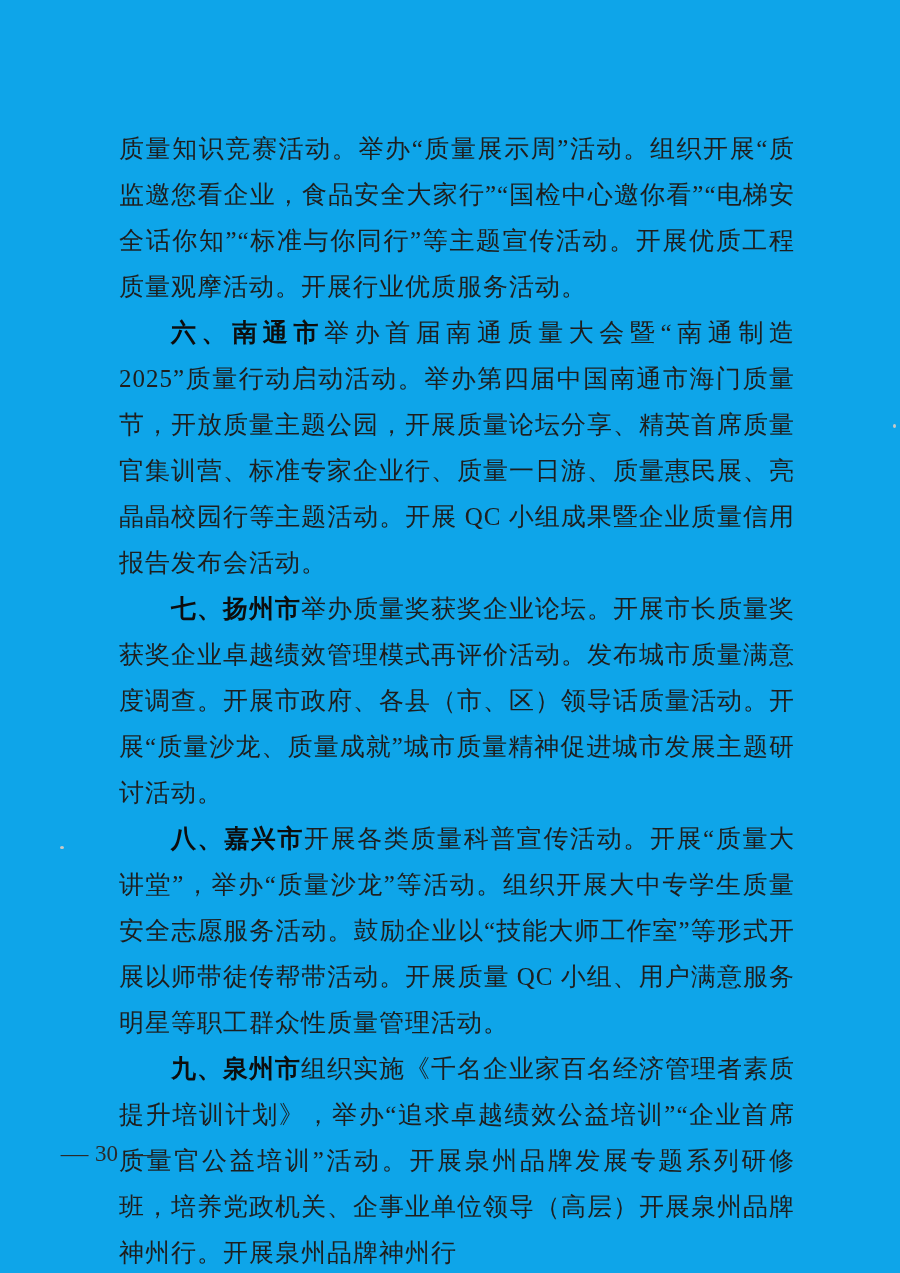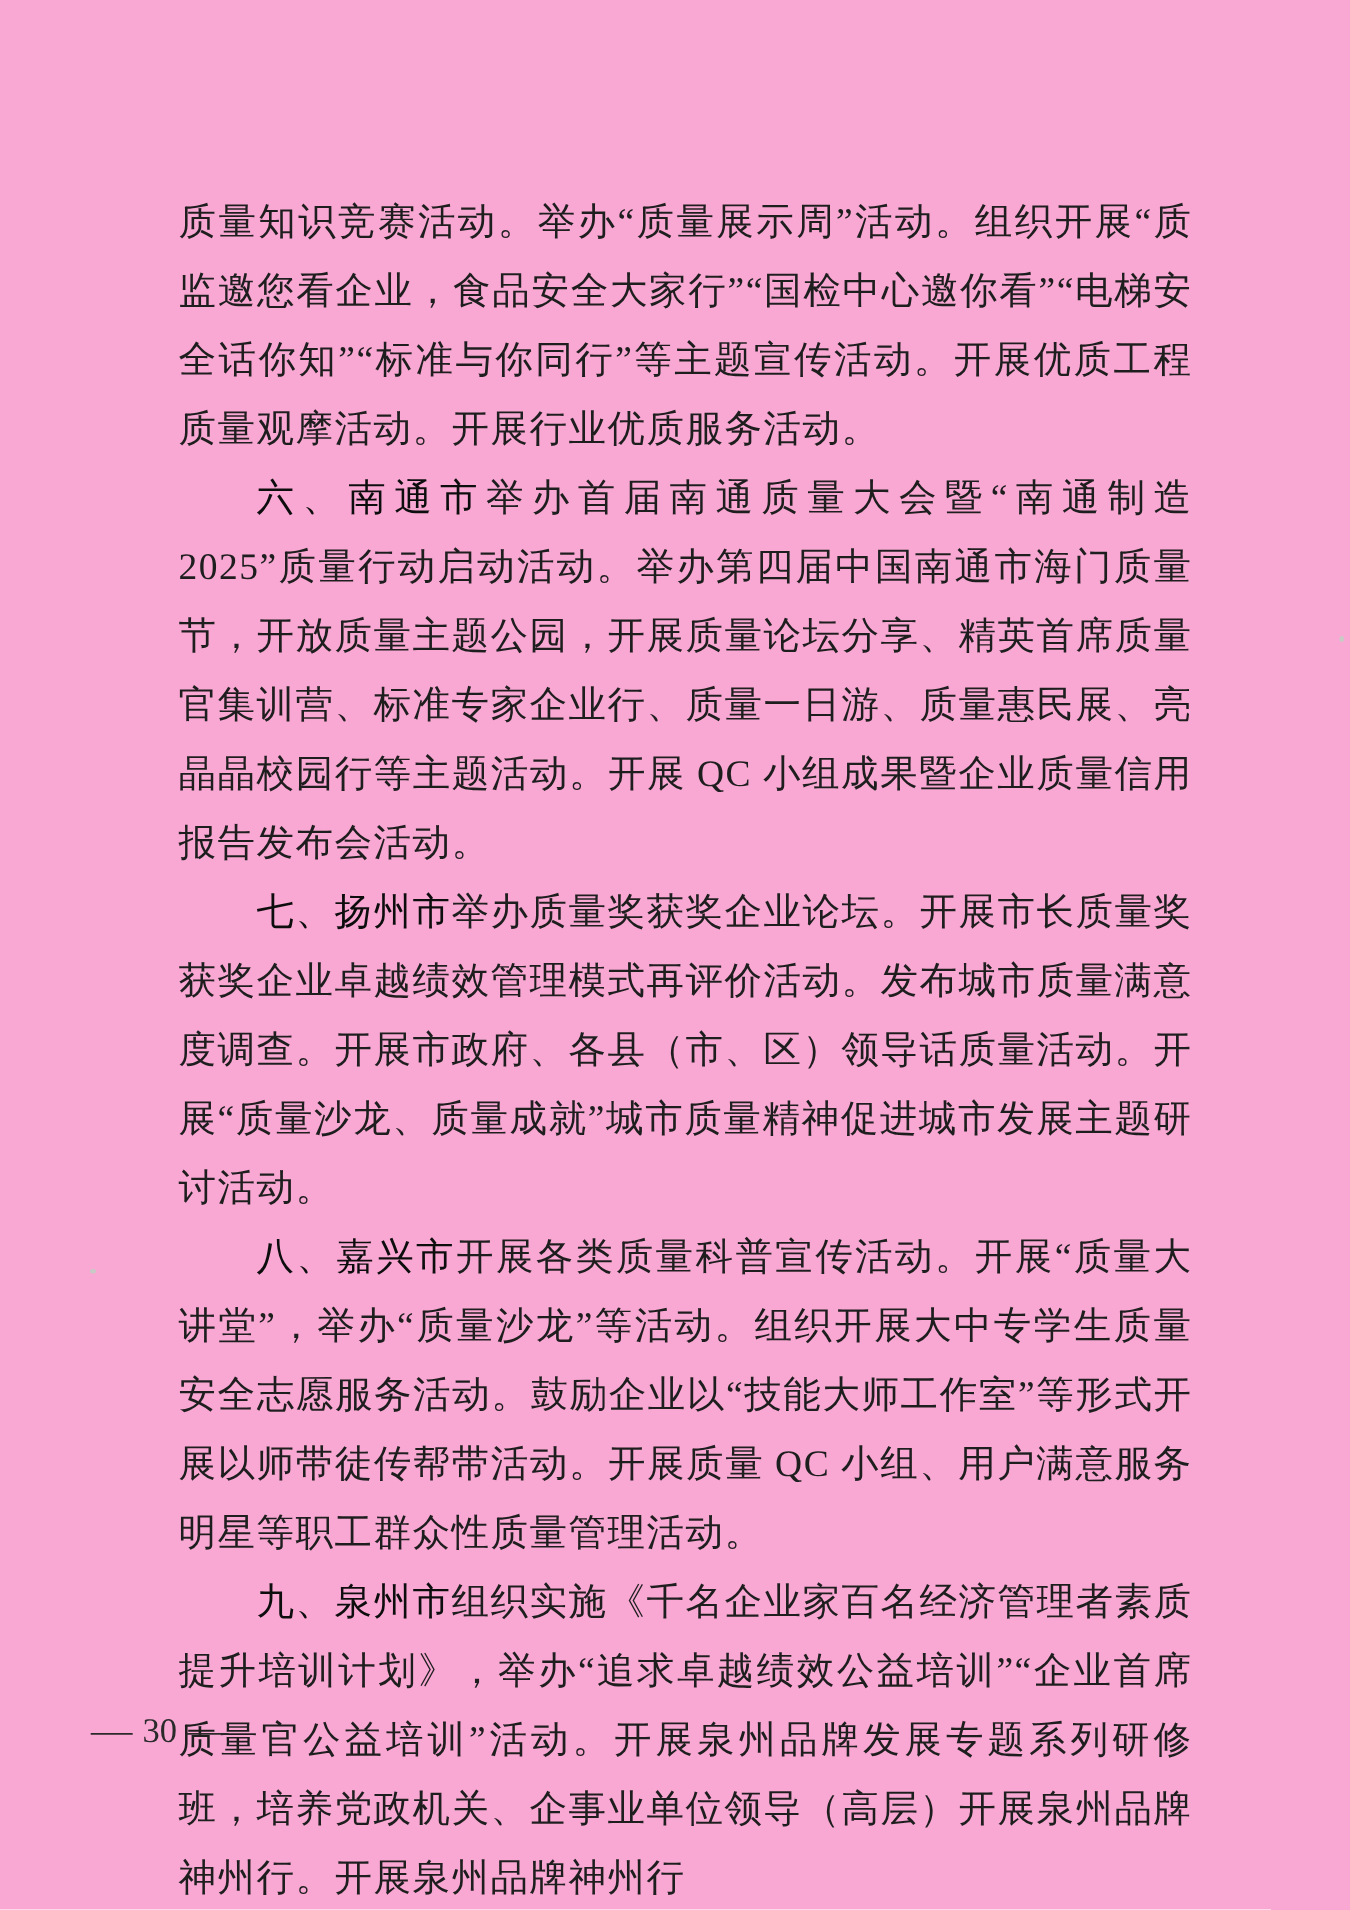--- a/index.html
+++ b/index.html
@@ -4,21 +4,21 @@
 <style>
   html, body {
     margin: 0;
     padding: 0;
     background: #ffffff;
   }
   .page {
     position: relative;
     width: 900px;
     height: 1273px;
-    background: #f9a8d4;
+    background: #0ea5e9;
     overflow: hidden;
     font-family: "Liberation Serif", serif;
   }
   .content {
     position: absolute;
     left: 119px;
     top: 126px;
     width: 676px;
   }
   .para {
@@ -27,21 +27,21 @@
     line-height: 46px;
     color: #1e1e1e;
     text-align: justify;
     text-justify: inter-ideograph;
     letter-spacing: 1px;
   }
   .para.indent {
     text-indent: 52px;
   }
   .lead {
-    font-weight: 400;
+    font-weight: 700;
     color: #0d0d0d;
   }
   .footer {
     position: absolute;
     left: 63px;
     top: 1141px;
     font-size: 23px;
     color: #2a2a2a;
     display: flex;
     align-items: center;

